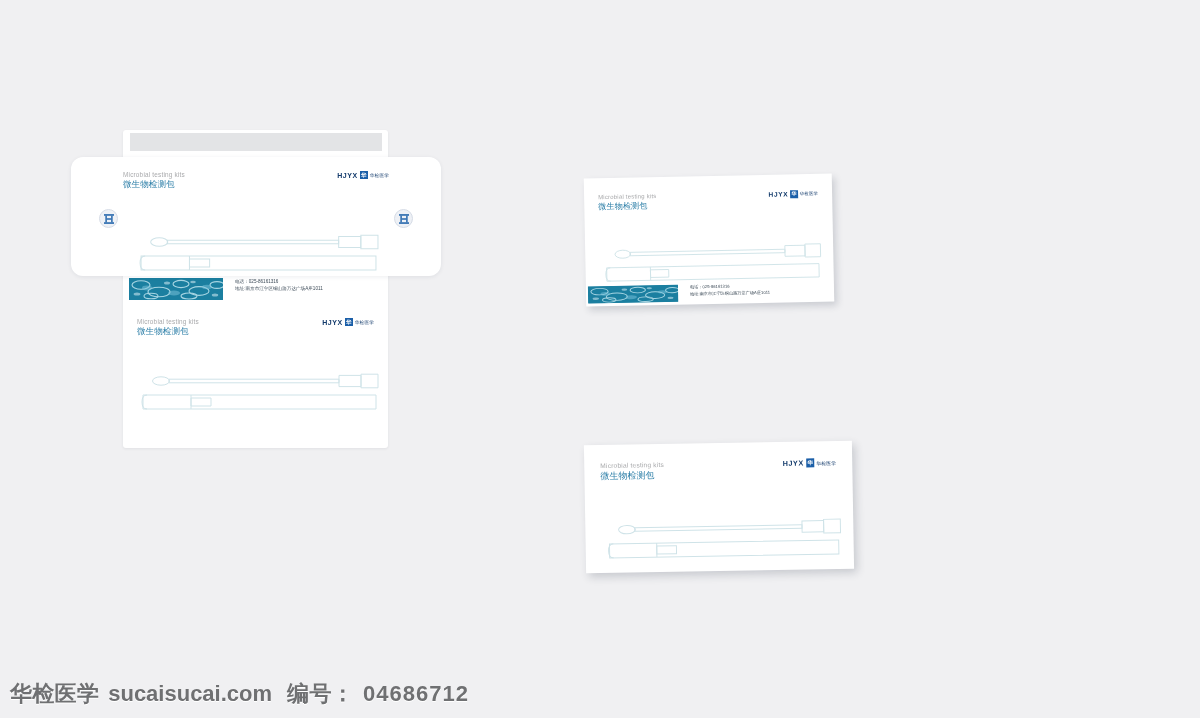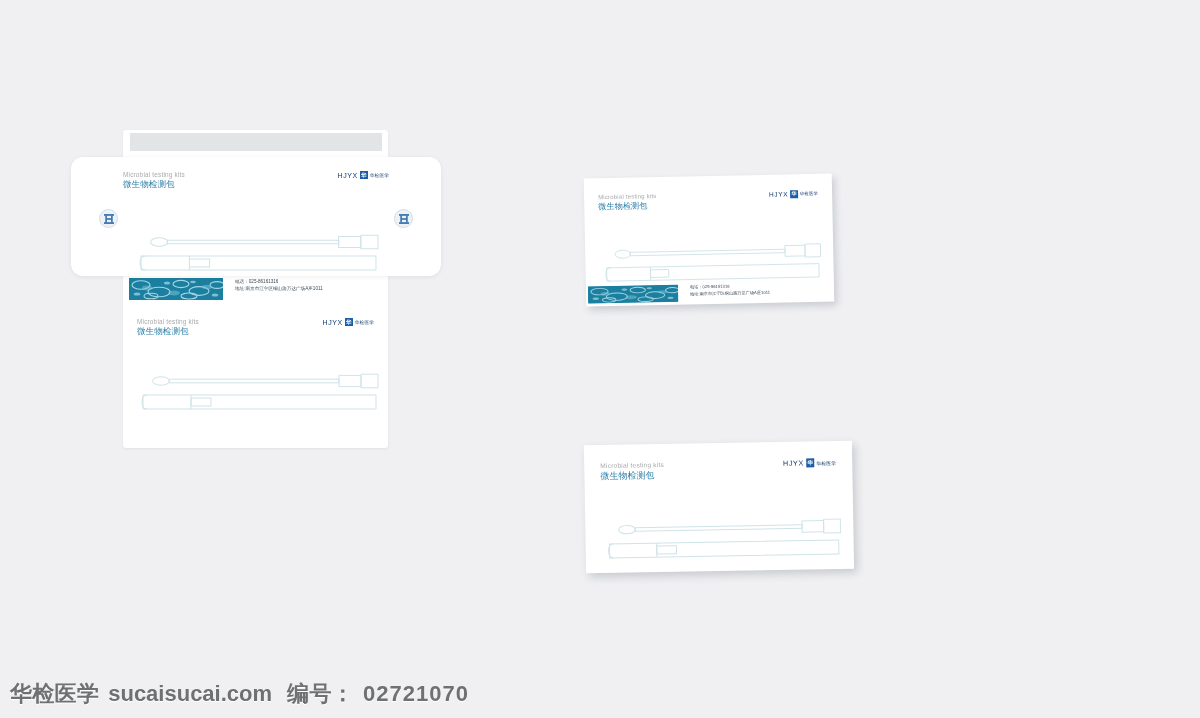--- a/index.html
+++ b/index.html
@@ -47,21 +47,21 @@
     margin-top: 1px;
   }
   .logo {
     display: flex;
     align-items: center;
     gap: 2px;
     white-space: nowrap;
   }
   .logo-word {
     color: #123a6b;
-    font-weight: 400;
+    font-weight: 700;
     letter-spacing: .6px;
   }
   .logo-mark {
     display: inline-block;
     background: #1b5fa8;
     color: #ffffff;
     text-align: center;
     font-weight: 700;
     line-height: 1;
   }
@@ -367,16 +367,16 @@
           <path d="M58 28 H78 V36 H58 Z"></path>
         </g>
       </svg>
     </div>
   </div>
 
   <div class="watermark">
     <span class="wm-cn">华检医学</span>
     <span class="wm-site">sucaisucai.com</span>
     <span class="wm-label">编号：</span>
-    <span class="wm-num">02721070</span>
+    <span class="wm-num">04686712</span>
   </div>
 
 </div>
 
 </body></html>

